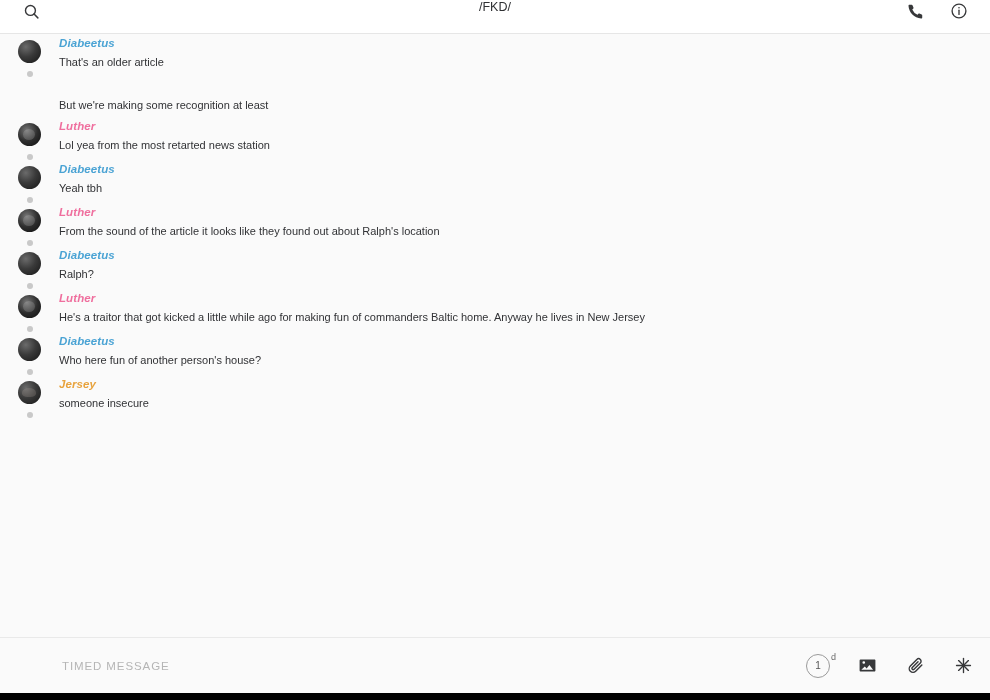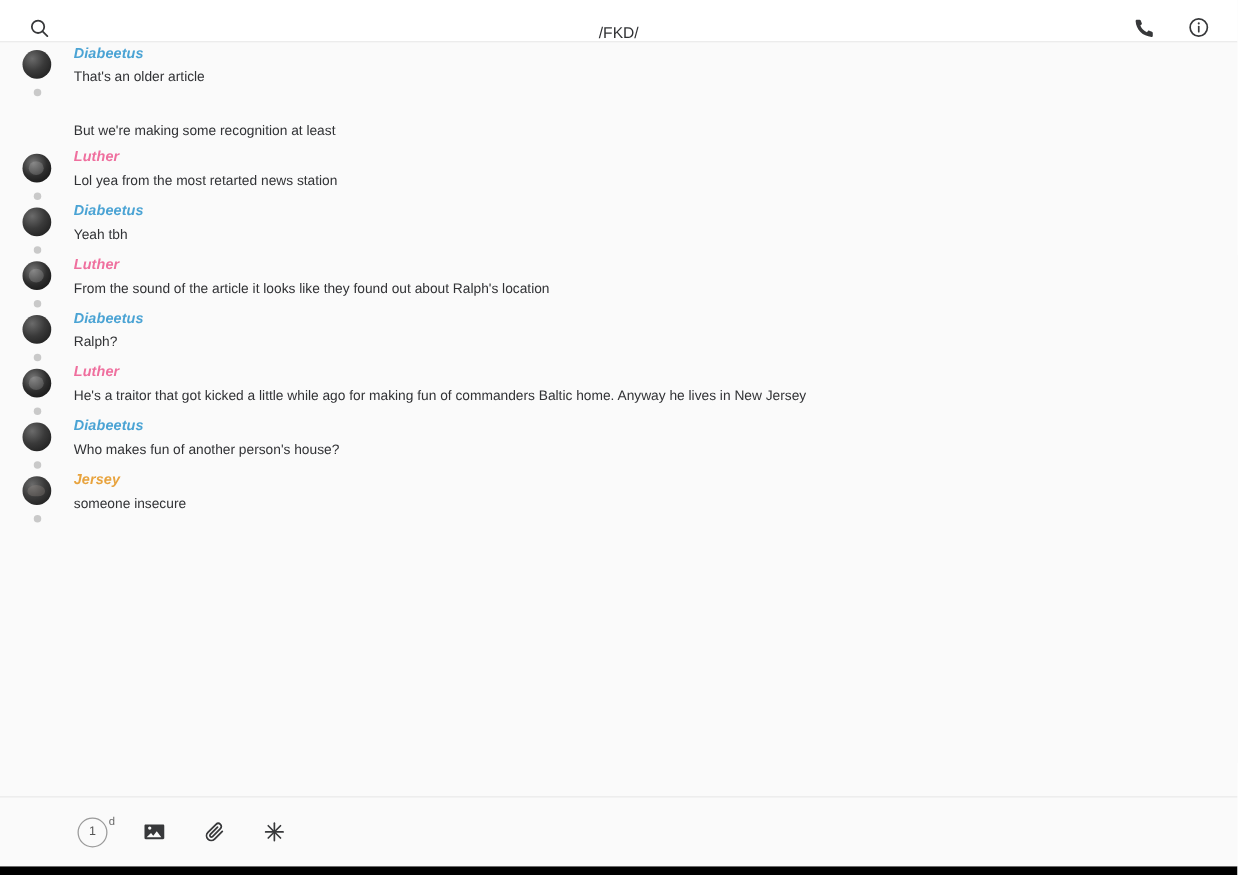--- a/index.html
+++ b/index.html
@@ -24,21 +24,21 @@
     background: #fafafa;
   }
 
   
   .topbar {
     height: 33px;
     min-height: 33px;
     background: #ffffff;
     border-bottom: 1px solid #e6e6e6;
     display: flex;
-    align-items: flex-end;
+    align-items: flex-start;
     padding: 0 20px;
     position: relative;
   }
   .topbar-left, .topbar-right {
     display: flex;
     align-items: center;
     gap: 22px;
   }
   .topbar-left { flex: 0 0 auto; }
   .topbar-right { flex: 0 0 auto; margin-left: auto; }
@@ -280,36 +280,37 @@
           <div class="msg-text">He's a traitor that got kicked a little while ago for making fun of commanders Baltic home. Anyway he lives in New Jersey</div>
         </div>
       </div>
       <div class="msg-group">
         <div class="msg-gutter">
           <div class="avatar"></div>
           <div class="status-dot"></div>
         </div>
         <div class="msg-body">
           <div class="msg-author" style="color: rgb(74, 163, 212);">Diabeetus</div>
-          <div class="msg-text">Who makes fun of another person's house?</div>
+          <div class="msg-text">Who here fun of another person's house?</div>
         </div>
       </div>
       <div class="msg-group">
         <div class="msg-gutter">
           <div class="avatar luger"></div>
           <div class="status-dot"></div>
         </div>
         <div class="msg-body">
           <div class="msg-author" style="color: rgb(232, 163, 61);">Jersey</div>
           <div class="msg-text">someone insecure</div>
         </div>
       </div>
     </div>
 
   <div class="composer">
+    <div class="composer-placeholder">TIMED MESSAGE</div>
     <div class="composer-actions">
       <div class="timer-badge">
         <span>1</span>
         <sup>d</sup>
       </div>
       <div class="icon-btn">
         <svg width="19" height="19" viewBox="0 0 24 24" fill="currentColor">
           <path d="M3.2 4.5h17.6c.6 0 1.2.5 1.2 1.2v12.6c0 .7-.6 1.2-1.2 1.2H3.2c-.7 0-1.2-.5-1.2-1.2V5.7c0-.7.5-1.2 1.2-1.2zm1 12.9h14.8l-4.6-6-3.5 4.4-2.3-2.6-4.4 4.2zM7.3 9.9a1.7 1.7 0 1 0 0-3.4 1.7 1.7 0 0 0 0 3.4z"></path>
         </svg>
       </div>

